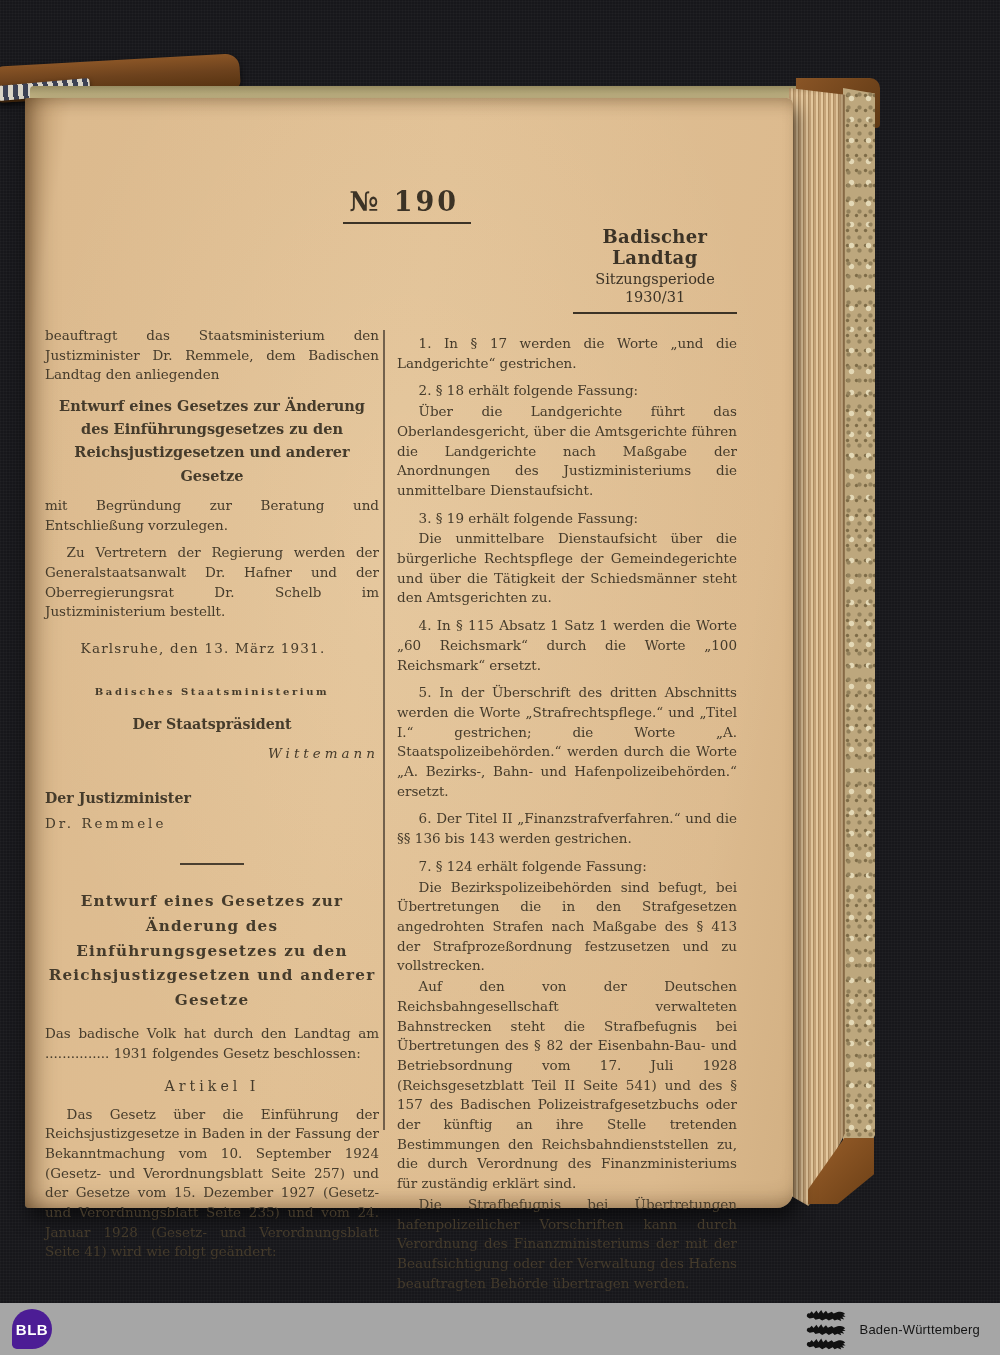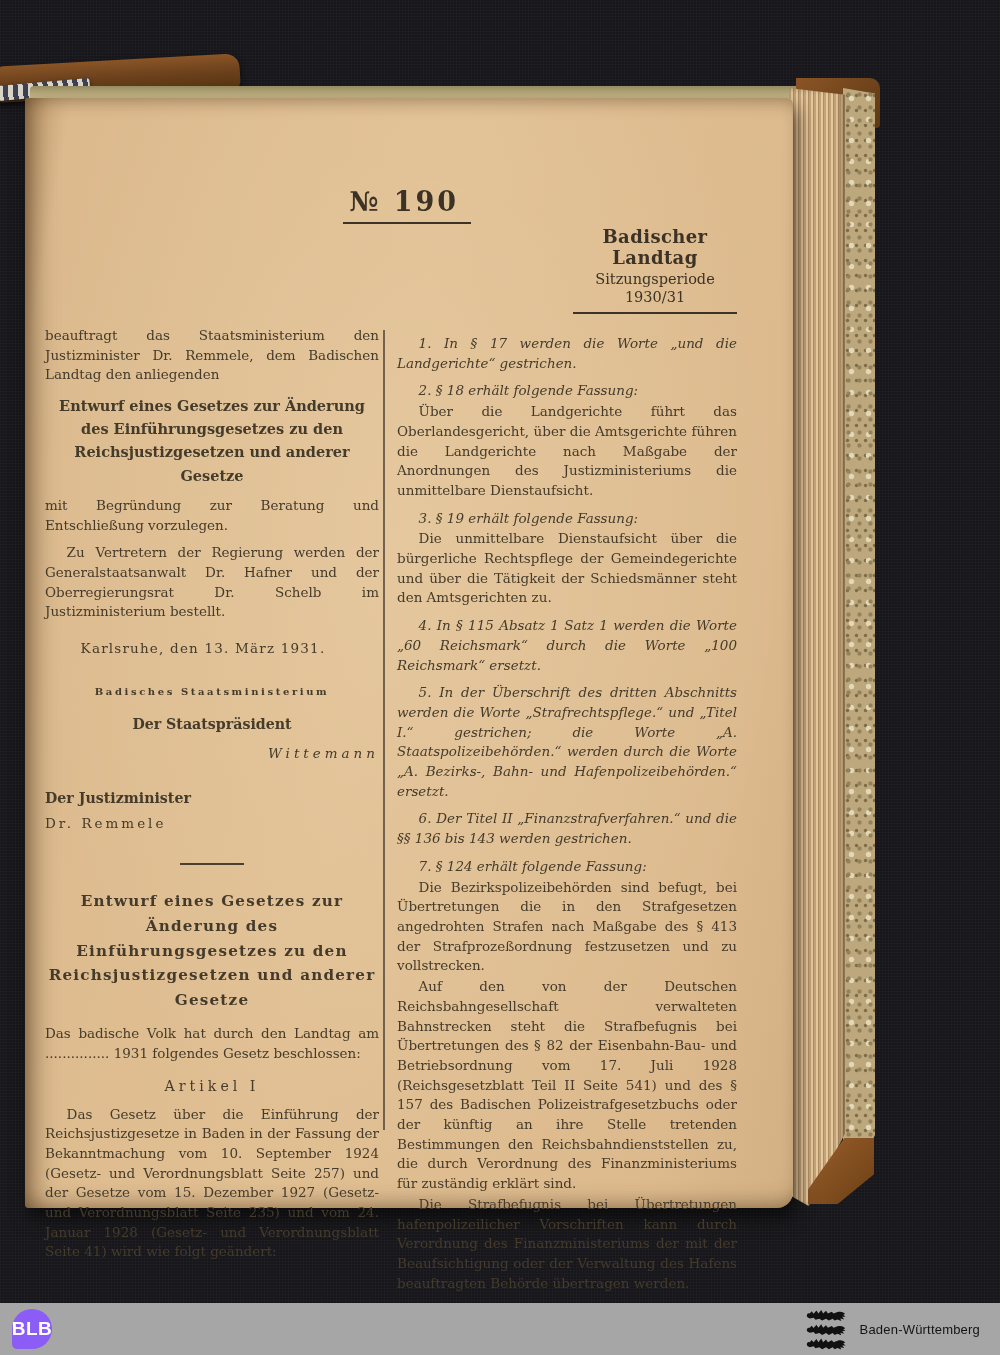--- a/index.html
+++ b/index.html
@@ -90,21 +90,21 @@
   .header-right .sess{font-size:14.5px;margin-top:3px;}
   .header-right .years{font-size:14.5px;margin-top:2px;}
 
   .col{position:absolute;top:228px;font-size:13.5px;line-height:1.46;text-align:justify;}
   .col-left{left:20px;width:334px;}
   .col-right{left:372px;width:340px;}
   .divider{position:absolute;left:358px;top:232px;width:1.5px;height:800px;background:#56493a;opacity:.8;}
 
   .col p{text-indent:1.6em;}
   .col p.noindent{text-indent:0;}
-  .col-right p.item{margin-top:8px;font-style:italic;}
+  .col-right p.item{margin-top:8px;}
   .col-right p.cont{margin-top:1px;}
 
   .h-main{font-size:17.5px;font-weight:700;text-align:center;letter-spacing:.4px;color:#3a3124;margin-bottom:10px;}
   .draft-inline{font-size:14.5px;font-weight:700;text-align:center;line-height:1.6;margin:9px 6px;}
   .p-reps{margin-top:8px;}
   .dateline{margin-top:17px;padding-left:14px;letter-spacing:1.2px;text-indent:0;}
   .ministry{margin-top:26px;text-align:center;font-weight:700;letter-spacing:2.6px;font-size:10px;}
   .pres-title{margin-top:15px;text-align:center;font-weight:700;font-size:14.2px;}
   .pres-name{margin-top:9px;text-align:right;letter-spacing:4px;font-style:italic;}
   .min-title{margin-top:24px;font-weight:700;font-size:14.2px;}
@@ -117,24 +117,24 @@
   
   .viewer-bar{
     position:absolute;left:0;top:1303px;width:1000px;height:52px;
     background:#a6a6a6;
     display:flex;align-items:center;justify-content:space-between;
     padding:0 20px 0 12px;box-sizing:border-box;
     font-family:"Liberation Sans", sans-serif;
   }
   .brand-left{display:flex;align-items:center;gap:14px;}
   .blb-logo{
-    width:40px;height:40px;background:#8b5cf6;
+    width:40px;height:40px;background:#4c1d95;
     border-radius:50% 50% 50% 12%;
     display:flex;align-items:center;justify-content:center;
-    color:#fff;font-weight:700;font-size:19px;letter-spacing:.5px;
+    color:#fff;font-weight:700;font-size:15px;letter-spacing:.5px;
   }
   .lib-name{color:#1e1e1e;font-weight:700;font-size:15.5px;line-height:1.18;letter-spacing:.4px;}
   .brand-right{display:flex;align-items:center;gap:13px;}
   .crest{display:block;}
   .region{color:#141414;font-size:13px;letter-spacing:.2px;}
 </style>
 </head>
 <body>
 
 <div class="stage">

